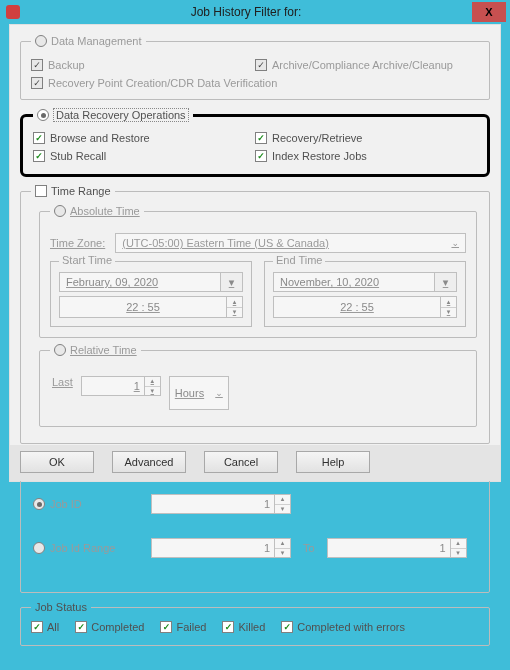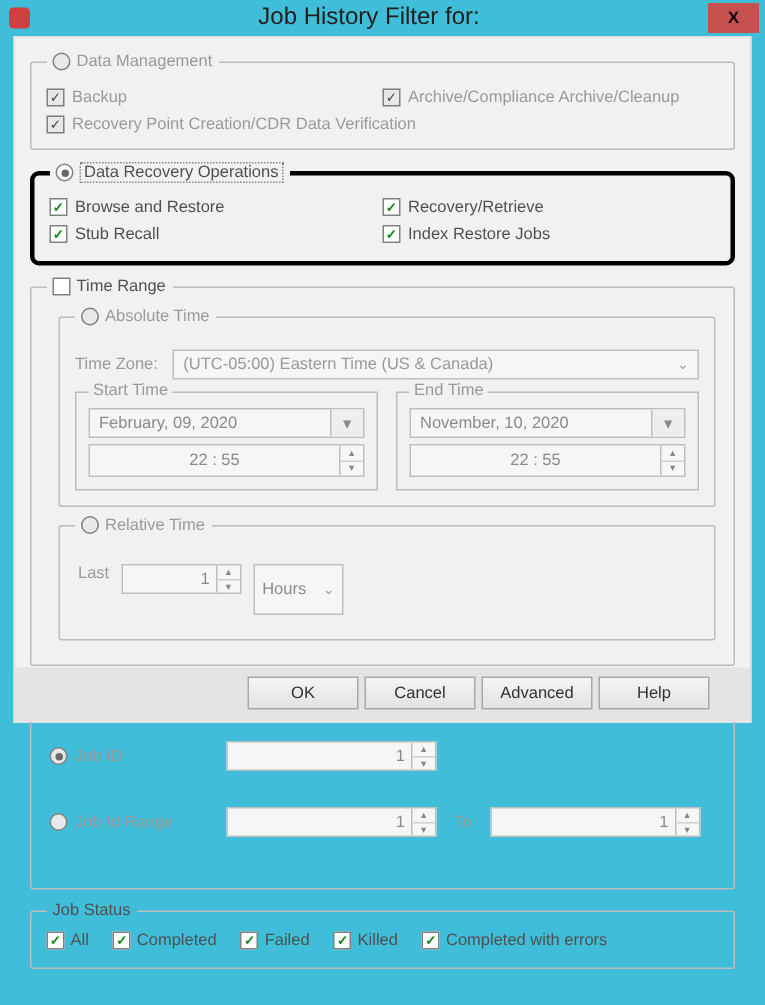--- a/index.html
+++ b/index.html
@@ -21,21 +21,21 @@
   }
   .title-icon {
     width: 14px; height: 14px;
     background: #d04040;
     border-radius: 3px;
     margin-left: 6px;
   }
   .title-text {
     flex: 1;
     text-align: center;
-    font-size: 16px;
+    font-size: 12px;
     color: #202020;
   }
   .close-btn {
     width: 34px; height: 20px;
     background: #c75050;
     color: #000;
     font-weight: bold;
     display: flex;
     align-items: center;
     justify-content: center;
@@ -91,21 +91,21 @@
   .rad .dot { width: 5px; height: 5px; background: #6a6a6a; border-radius: 50%; }
   .chk .mark { color: #444; }
   .chk .mark.green { color: #1a8a1a; font-weight: bold; }
   .label { color: #505050; }
   .label.gray { color: #9a9a9a; }
   .dashed-box {
     border: 1px dotted #888;
     padding: 0 2px;
     display: inline-block;
   }
-  .nested-group { margin-left: 6px; margin-bottom: 6px; }
+  .nested-group { margin-left: 6px; margin-bottom: 6px; text-decoration: underline; }
   .time-range-content { margin: 2px 2px; }
   .tz-row { display: flex; align-items: center; margin: 10px 0 8px 0; gap: 10px; }
   .tz-select {
     flex: 1;
     height: 20px;
     border: 1px solid #bfbfbf;
     background: #f6f6f6;
     display: flex;
     align-items: center;
     justify-content: space-between;
@@ -169,21 +169,21 @@
   .job-id-row { display:flex; align-items:center; margin: 24px 2px; gap:8px; }
   .job-id-row .rad-wrap { width: 110px; display:flex;align-items:center;gap:5px; }
   .wide-field { flex:1; height:20px;border:1px solid #bfbfbf;background:#f6f6f6;display:flex;align-items:center;color:#8a8a8a; }
   .wide-field .wf-text{flex:1;text-align:right;padding-right:4px;}
   .to-label { color:#9a9a9a; margin:0 4px; }
   .status-row { display:flex; gap:16px; flex-wrap:wrap; margin:2px 0; }
   .status-row .item{display:flex;align-items:center;gap:4px;}
   .btn-bar {
     position:absolute;
     bottom:8px; right:27px; left:10px;
-    display:flex; justify-content:flex-end; gap:4px;
+    display:flex; justify-content:flex-start; gap:18px;
     border-top: none;
     padding-top:2px;
   }
   .btn-bar-bg{
     position:absolute;
     left:0;right:0;bottom:0;height:36px;
     background:#e4e4e4;
   }
   .btn {
     width: 74px; height:22px;
@@ -420,18 +420,18 @@
             <span class="mark green">✓</span>
           </span>
         <span class="label">Completed with errors</span>
       </div>
     </div>
   </fieldset>
 
   <div class="btn-bar-bg"></div>
   <div class="btn-bar">
     <div class="btn">OK</div>
+    <div class="btn">Advanced</div>
     <div class="btn">Cancel</div>
-    <div class="btn">Advanced</div>
     <div class="btn">Help</div>
   </div>
 
 </div>
 
 </body></html>

